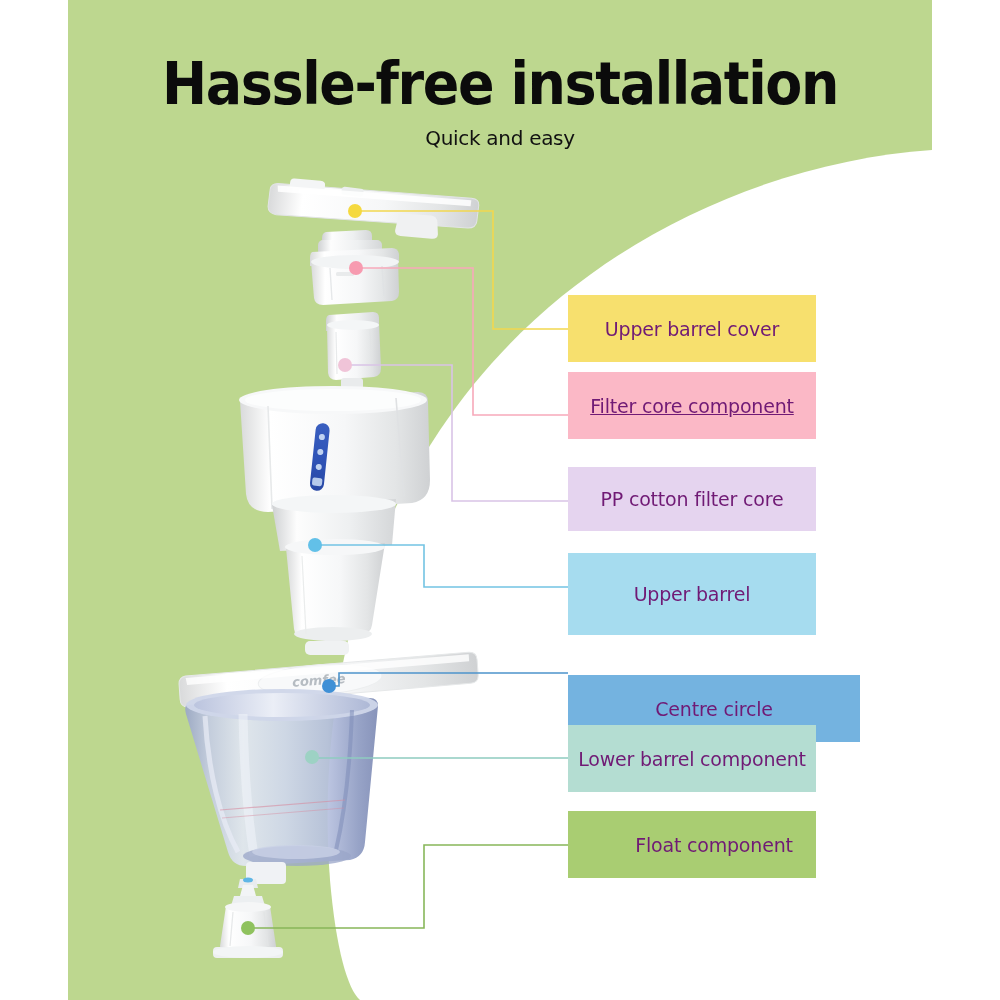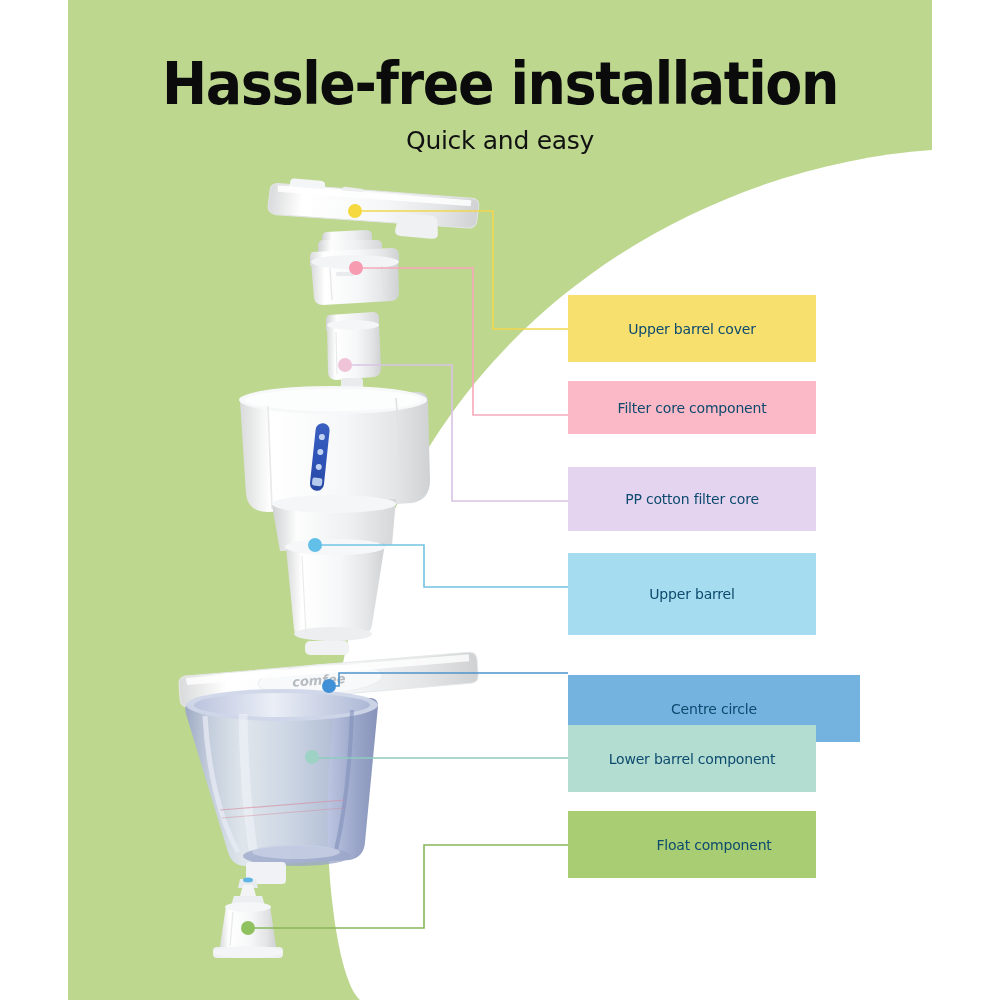--- a/index.html
+++ b/index.html
@@ -23,39 +23,39 @@
     font-size:58px;
     letter-spacing:-1.5px;
     color:#0b0b0b;
     transform:scaleX(.93);
     white-space:nowrap;
   }
   .subtitle{
     position:absolute;left:0;top:126px;width:1000px;
     text-align:center;
     font-family:"DejaVu Sans", sans-serif;
-    font-size:25px;
+    font-size:20px;
     letter-spacing:-0.3px;
     color:#111;
     white-space:nowrap;
   }
 
   
   #product{position:absolute;left:0;top:0;width:1000px;height:1000px;}
 
   
   #connectors{position:absolute;left:0;top:0;width:1000px;height:1000px;}
 
   
   .label-box{
     position:absolute;
     display:flex;align-items:center;justify-content:center;
     font-family:"DejaVu Sans", sans-serif;
-    font-size:14px;
-    color:#0c4a6e;
+    font-size:19px;
+    color:#701a75;
     letter-spacing:-0.2px;
     white-space:nowrap;
     box-sizing:border-box;
   }
 </style>
 </head>
 <body>
 
 <div id="stage">
 
@@ -205,21 +205,21 @@
       <path d="M 329 686 L 339 686 L 339 673 L 568 673" fill="none" stroke="#4e94cc" stroke-width="1.6"></path>
       <circle cx="329" cy="686" r="7" fill="#3f90d6"></circle>
       <path d="M 312 757 L 312 757 L 312 758 L 568 758" fill="none" stroke="#8ecbc0" stroke-width="1.6"></path>
       <circle cx="312" cy="757" r="7" fill="#9dd2c4"></circle>
       <path d="M 248 928 L 424 928 L 424 845 L 568 845" fill="none" stroke="#88b75a" stroke-width="1.6"></path>
       <circle cx="248" cy="928" r="7" fill="#8fc25e"></circle>
     </svg>
 
   <div id="labels">
       <div class="label-box" style="left: 568px; top: 295px; width: 248px; height: 67px; background: rgb(247, 224, 110);">Upper barrel cover</div>
-      <div class="label-box" style="left: 568px; top: 381px; width: 248px; height: 53px; background: rgb(251, 184, 198);">Filter core component</div>
+      <div class="label-box" style="left: 568px; top: 372px; width: 248px; height: 67px; background: rgb(251, 184, 198); text-decoration: underline;">Filter core component</div>
       <div class="label-box" style="left: 568px; top: 467px; width: 248px; height: 64px; background: rgb(229, 212, 239);">PP cotton filter core</div>
       <div class="label-box" style="left: 568px; top: 553px; width: 248px; height: 82px; background: rgb(166, 220, 239);">Upper barrel</div>
       <div class="label-box" style="left: 568px; top: 675px; width: 292px; height: 67px; background: rgb(116, 179, 224); text-align: center;">Centre circle</div>
       <div class="label-box" style="left: 568px; top: 725px; width: 248px; height: 67px; background: rgb(180, 221, 210);">Lower barrel component</div>
       <div class="label-box" style="left: 568px; top: 811px; width: 248px; height: 67px; background: rgb(169, 205, 114); padding-left: 44px;">Float component</div>
     </div>
 
 </div>
 
 </body></html>

